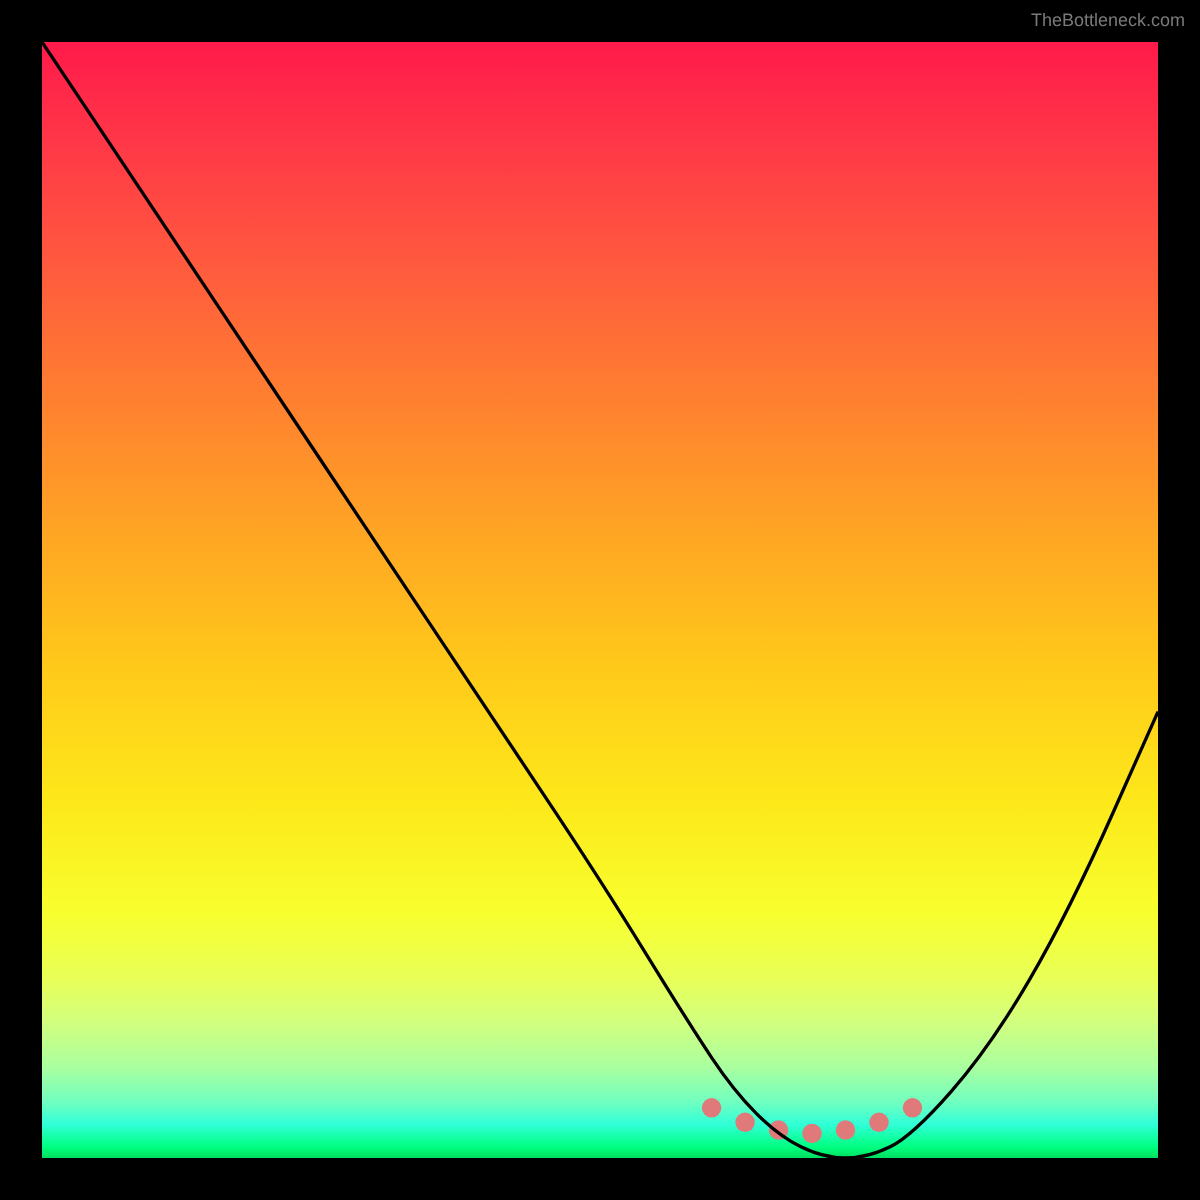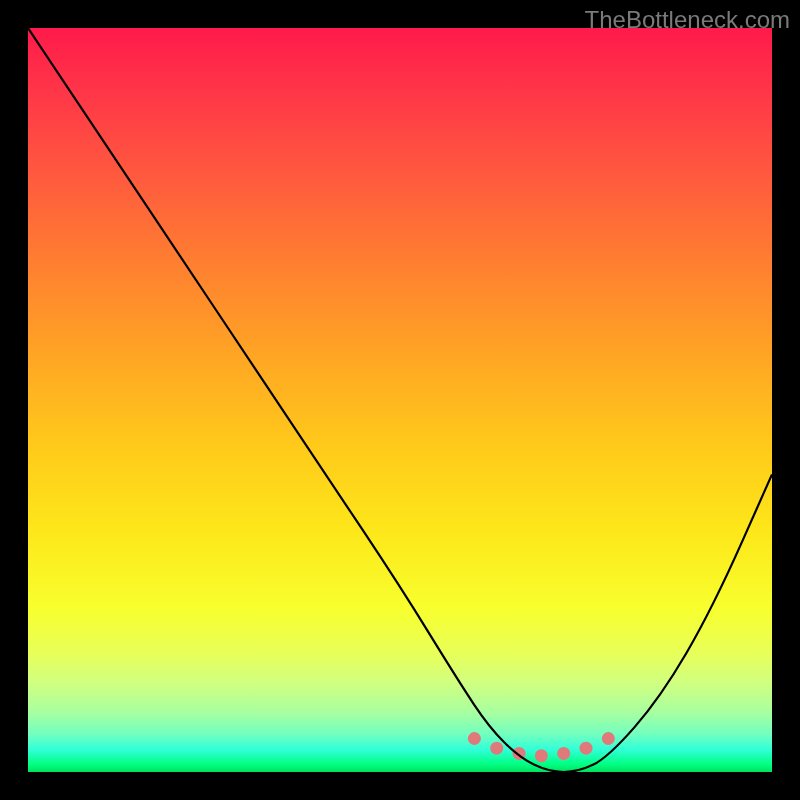--- a/index.html
+++ b/index.html
@@ -1,17 +1,17 @@
 <!DOCTYPE html>
 <html><head>
 <meta charset="utf-8">
 <style>
   * { margin: 0; padding: 0; box-sizing: border-box; }
   body { width: 800px; height: 800px; background: #000; position: relative; font-family: Arial, sans-serif; }
-  .watermark { position: absolute; top: 6px; right: 10px; color: #7a7a7a; font-size: 24px; font-weight: 500; z-index: 10; }
+  .watermark { position: absolute; top: 6px; right: 10px; color: #7a7a7a; font-size: 12px; font-weight: 500; z-index: 10; }
   .plot-area { position: absolute; left: 28px; top: 28px; width: 744px; height: 744px; overflow: hidden; }
   .gradient-bg { position: absolute; inset: 0; background: linear-gradient(to bottom,
       #ff1a4a 0%,
       #ff3448 8%,
       #ff5a3e 20%,
       #ff8030 32%,
       #ffa524 44%,
       #ffc91a 56%,
       #fde81a 68%,
       #f8ff2e 78%,

